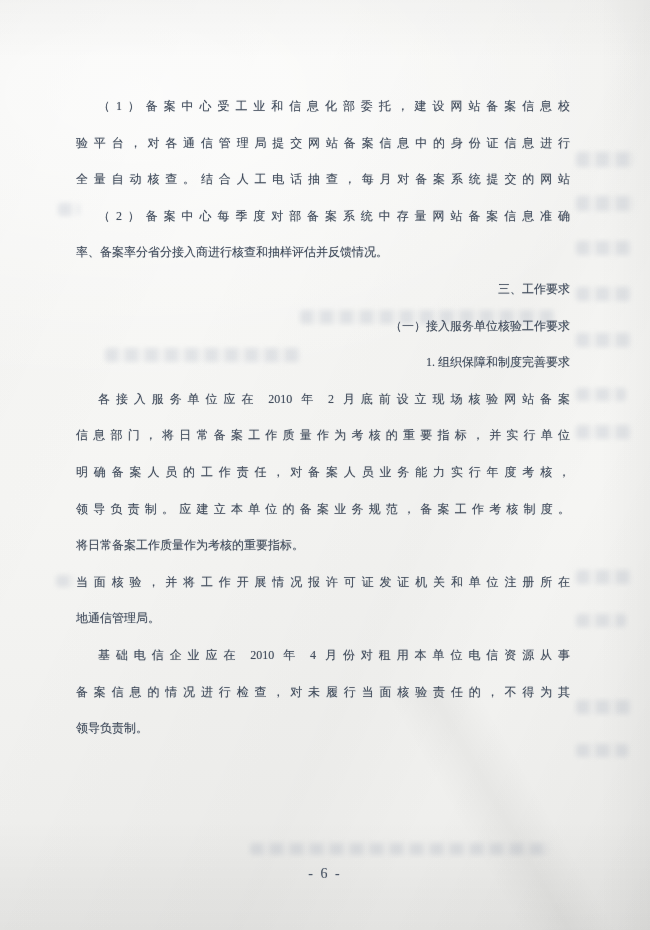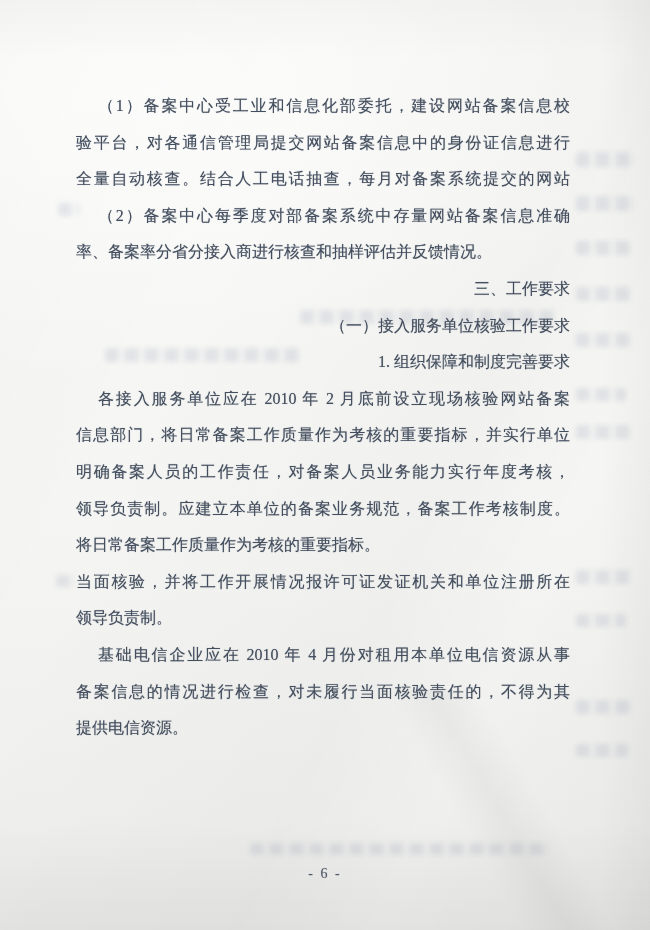--- a/index.html
+++ b/index.html
@@ -50,21 +50,21 @@
     filter: blur(2.5px);
     pointer-events: none;
   }
 
   .textblock {
     position: absolute;
     left: 76px;
     top: 88px;
     width: 494px;
     color: #434e5e;
-    font-size: 16px;
+    font-size: 12px;
     text-shadow: 0 0 1px rgba(67,78,94,0.45);
   }
   .line {
     height: 36.6px;
     line-height: 36.6px;
     white-space: nowrap;
   }
   .line.justify {
     white-space: normal;
     text-align: justify;
@@ -125,20 +125,20 @@
       <div class="line">率、备案率分省分接入商进行核查和抽样评估并反馈情况。</div>
       <div class="line indent">三、工作要求</div>
       <div class="line indent">（一）接入服务单位核验工作要求</div>
       <div class="line indent">1. 组织保障和制度完善要求</div>
       <div class="line indent justify">各接入服务单位应在 2010 年 2 月底前设立现场核验网站备案</div>
       <div class="line justify">信息部门，将日常备案工作质量作为考核的重要指标，并实行单位</div>
       <div class="line justify">明确备案人员的工作责任，对备案人员业务能力实行年度考核，</div>
       <div class="line justify">领导负责制。应建立本单位的备案业务规范，备案工作考核制度。</div>
       <div class="line">将日常备案工作质量作为考核的重要指标。</div>
       <div class="line justify">当面核验，并将工作开展情况报许可证发证机关和单位注册所在</div>
-      <div class="line">领导负责制。</div>
+      <div class="line">地通信管理局。</div>
       <div class="line indent justify">基础电信企业应在 2010 年 4 月份对租用本单位电信资源从事</div>
       <div class="line justify">备案信息的情况进行检查，对未履行当面核验责任的，不得为其</div>
-      <div class="line">提供电信资源。</div>
+      <div class="line">领导负责制。</div>
     </div>
 
   <div class="page-number">- 6 -</div>
 </div>
 
 </body></html>

